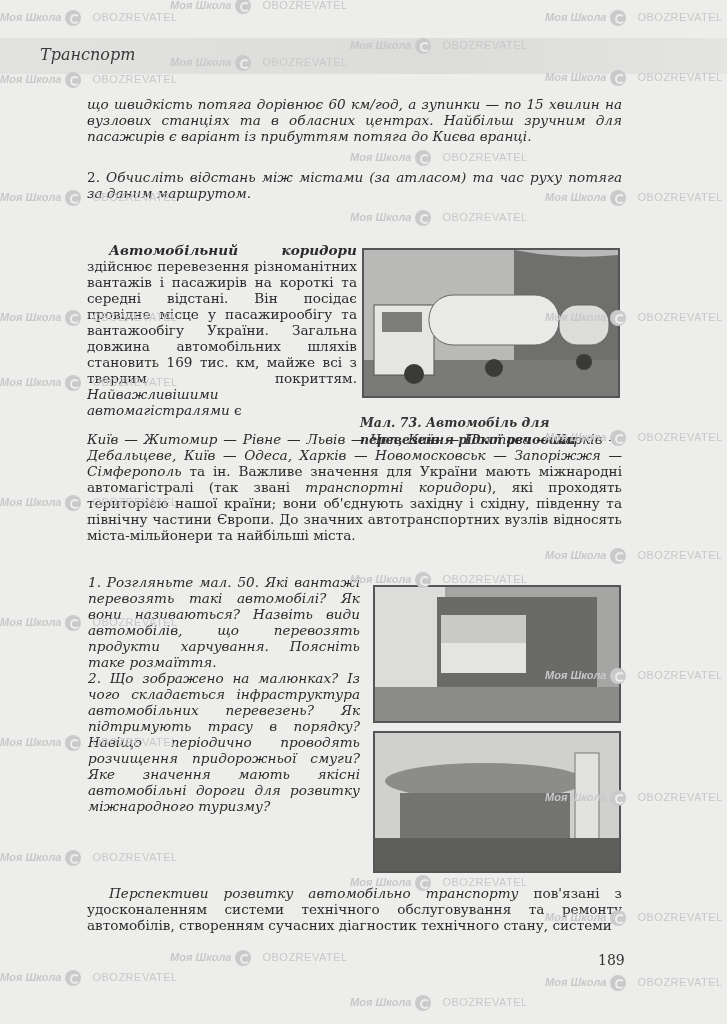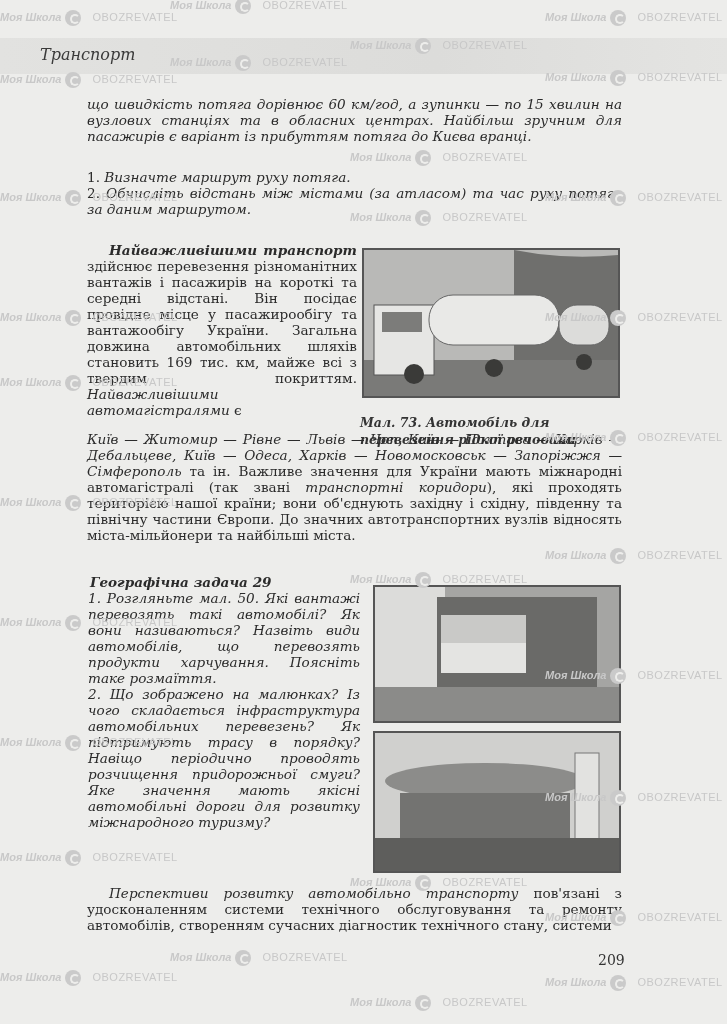--- a/index.html
+++ b/index.html
@@ -47,27 +47,26 @@
 </head>
 <body>
 
 <div class="header-band"></div>
 <div class="running-title">Транспорт</div>
 
 <div class="text block-full it" style="top:96px;">
   <p>що швидкість потяга дорівнює 60 км/год, а зупинки — по 15 хвилин на вузлових станціях та в обласних центрах. Найбільш зручним для пасажирів є варіант із прибуттям потяга до Києва вранці.</p>
 </div>
 <div class="text block-full" style="top:169px;">
-  <p><span>1.</span> <span class="it">Визначте маршрут руху потяга.</span></p>
   <p><span>2.</span> <span class="it">Обчисліть відстань між містами (за атласом) та час руху потяга за даним маршрутом.</span></p>
 </div>
 
 <div class="text col-left" style="top:242px;">
   <p class="indent">
-    <span class="bi">Найважливішими транспорт</span>
+    <span class="bi">Автомобільний коридори</span>
     <span>здійснює перевезення різноманітних вантажів і пасажирів на короткі та середні відстані. Він посідає провідне місце у пасажирообігу та вантажообігу України. Загальна довжина автомобільних шляхів становить 169 тис. км, майже всі з твердим покриттям.</span>
     <span class="it">Найважливішими автомагістралями</span>
     <span>є</span>
   </p>
 </div>
 
 <div class="photo" style="left:362px; top:248px; width:258px; height:150px; background:linear-gradient(180deg,#d8d8d6 0%,#bdbdbb 35%,#8e8e8c 60%,#6e6e6c 100%);">
   <svg width="254" height="146" viewBox="0 0 254 146">
     <rect x="0" y="0" width="254" height="146" fill="#b9b9b7"></rect>
     <path d="M150 0 Q200 10 254 5 L254 120 L150 120 Z" fill="#6f6f6d"></path>
@@ -87,21 +86,20 @@
 <div class="text block-full" style="top:415px;">
   <p style="padding-right:266px;">&nbsp;</p>
   <p>
     <span class="it">Київ — Житомир — Рівне — Львів — Чоп, Київ — Полтава — Харків — Дебальцеве, Київ — Одеса, Харків — Новомосковськ — Запоріжжя — Сімферополь</span>
     <span>та ін. Важливе значення для України мають міжнародні автомагістралі (так звані</span>
     <span class="it">транспортні коридори</span><span>), які проходять територією нашої країни; вони об'єднують західну і східну, південну та північну частини Європи. До значних автотранспортних вузлів відносять міста-мільйонери та найбільші міста.</span>
   </p>
 </div>
 
 <div class="text col-task it" style="top:574px;">
-  <p class="bi" style="padding-left:2px;">Географічна задача 29</p>
   <p>1. Розгляньте мал. 50. Які вантажі перевозять такі автомобілі? Як вони називаються? Назвіть види автомобілів, що перевозять продукти харчування. Поясніть таке розмаїття.</p>
   <p>2. Що зображено на малюнках? Із чого складається інфраструктура автомобільних перевезень? Як підтримують трасу в порядку? Навіщо періодично проводять розчищення придорожньої смуги? Яке значення мають якісні автомобільні дороги для розвитку міжнародного туризму?</p>
 </div>
 
 <div class="photo" style="left:373px; top:585px; width:248px; height:138px; background:#9a9a98;">
   <svg width="244" height="134" viewBox="0 0 244 134">
     <rect width="244" height="134" fill="#a5a5a3"></rect>
     <rect x="0" y="0" width="70" height="134" fill="#dcdcda"></rect>
     <rect x="62" y="10" width="160" height="124" fill="#6a6a68"></rect>
     <rect x="66" y="28" width="85" height="28" fill="#c9c9c7"></rect>
@@ -119,21 +117,21 @@
   </svg>
 </div>
 
 <div class="text block-full" style="top:885px;">
   <p class="indent">
     <span class="it">Перспективи розвитку автомобільно транспорту</span>
     <span>пов'язані з удосконаленням системи технічного обслуговування та ремонту автомобілів, створенням сучасних діагностик технічного стану, системи</span>
   </p>
 </div>
 
-<div class="page-num">209</div>
+<div class="page-num">189</div>
 
 <div class="wm" style="left:0; top:10px;"><span class="a">Моя Школа</span><span class="c"></span><span class="b">OBOZREVATEL</span></div>
 <div class="wm" style="left:170px; top:-2px;"><span class="a">Моя Школа</span><span class="c"></span><span class="b">OBOZREVATEL</span></div>
 <div class="wm" style="left:545px; top:10px;"><span class="a">Моя Школа</span><span class="c"></span><span class="b">OBOZREVATEL</span></div>
 <div class="wm" style="left:170px; top:55px;"><span class="a">Моя Школа</span><span class="c"></span><span class="b">OBOZREVATEL</span></div>
 <div class="wm" style="left:350px; top:38px;"><span class="a">Моя Школа</span><span class="c"></span><span class="b">OBOZREVATEL</span></div>
 <div class="wm" style="left:0; top:72px;"><span class="a">Моя Школа</span><span class="c"></span><span class="b">OBOZREVATEL</span></div>
 <div class="wm" style="left:545px; top:70px;"><span class="a">Моя Школа</span><span class="c"></span><span class="b">OBOZREVATEL</span></div>
 <div class="wm" style="left:350px; top:150px;"><span class="a">Моя Школа</span><span class="c"></span><span class="b">OBOZREVATEL</span></div>
 <div class="wm" style="left:0; top:190px;"><span class="a">Моя Школа</span><span class="c"></span><span class="b">OBOZREVATEL</span></div>

